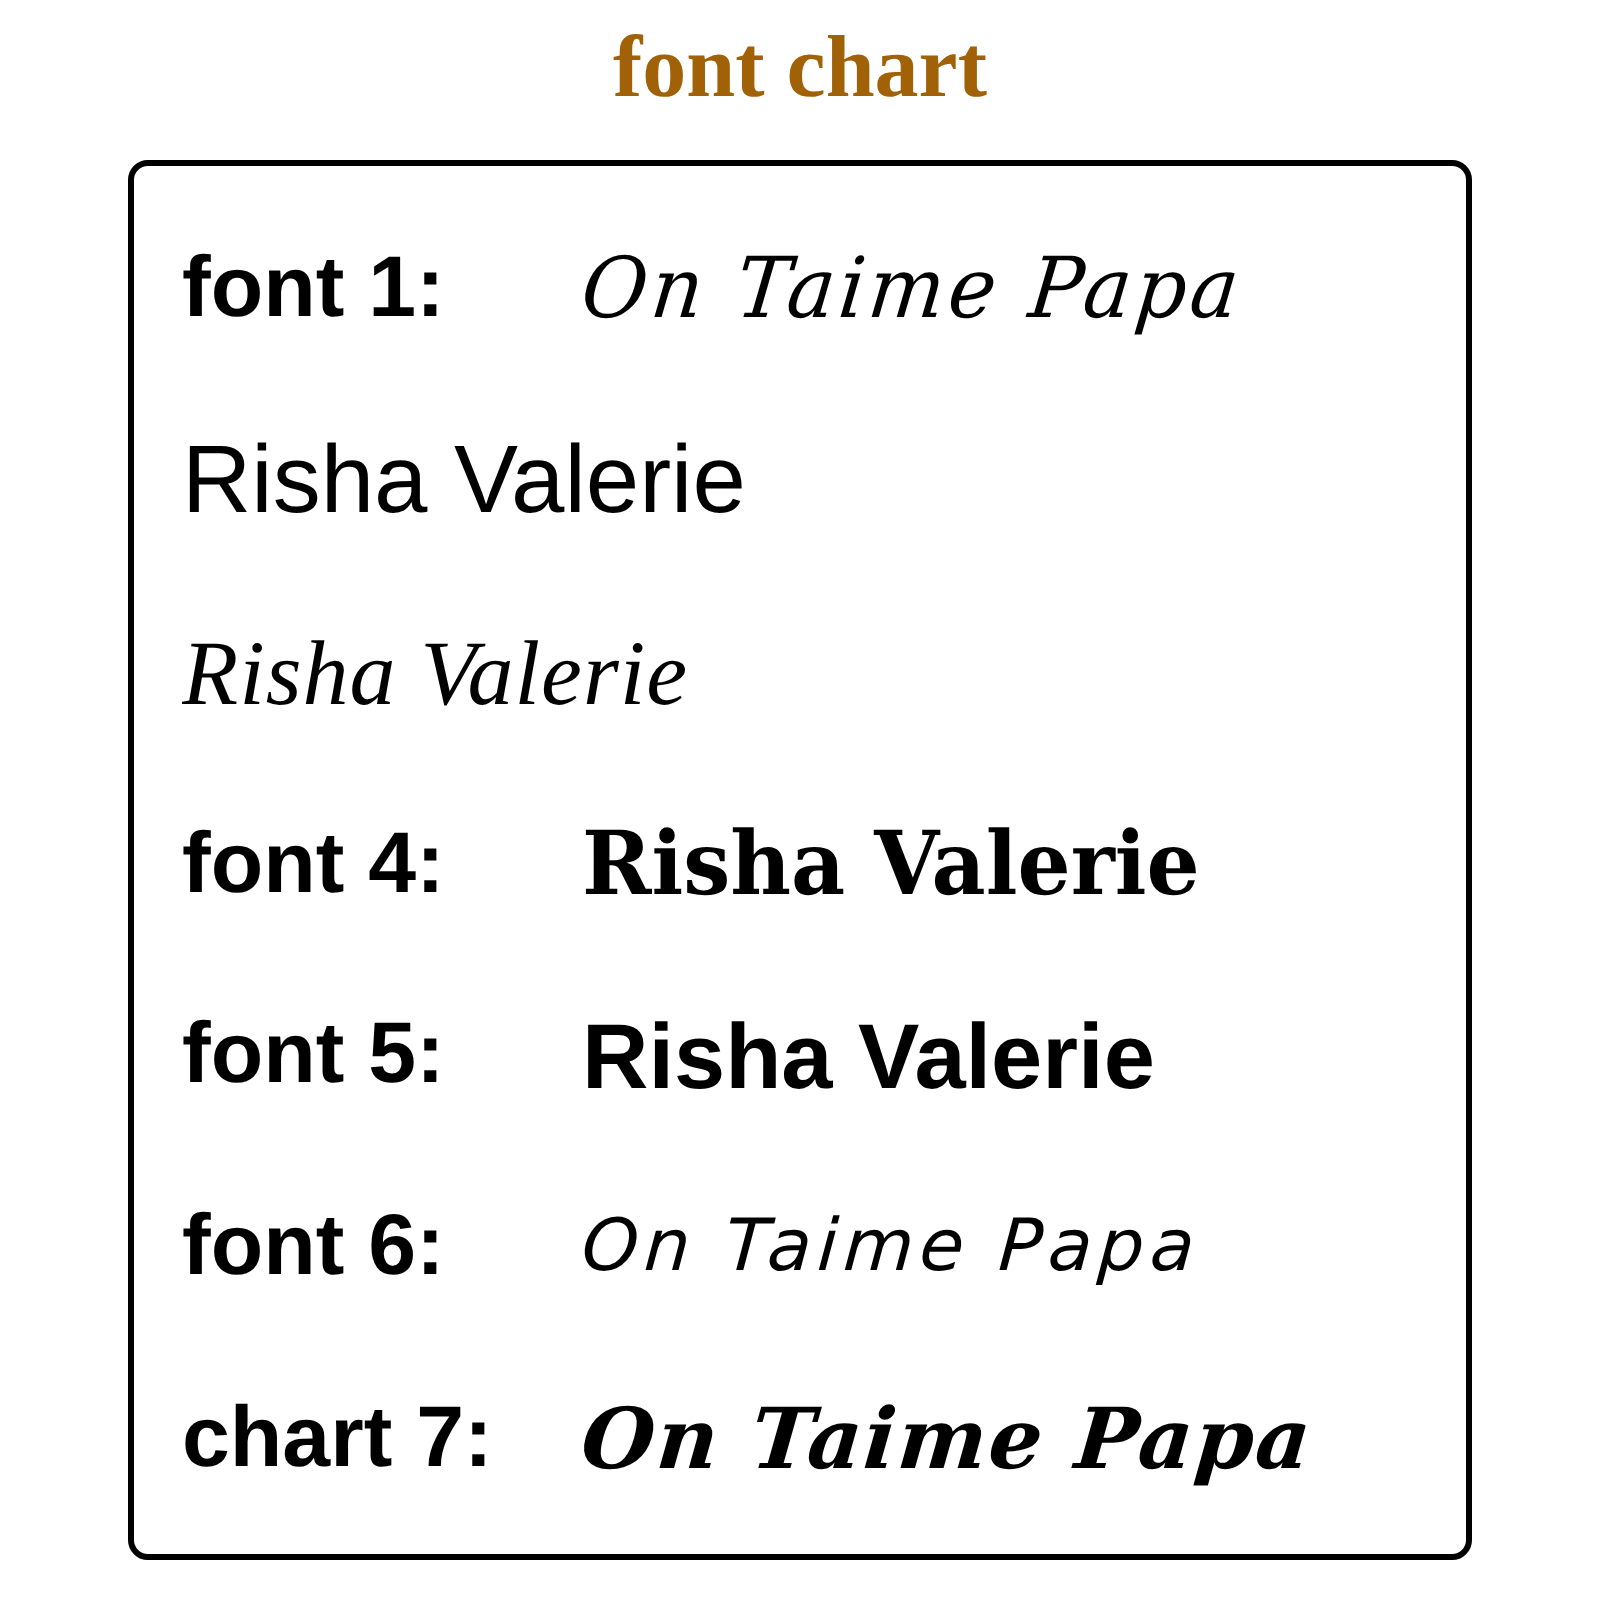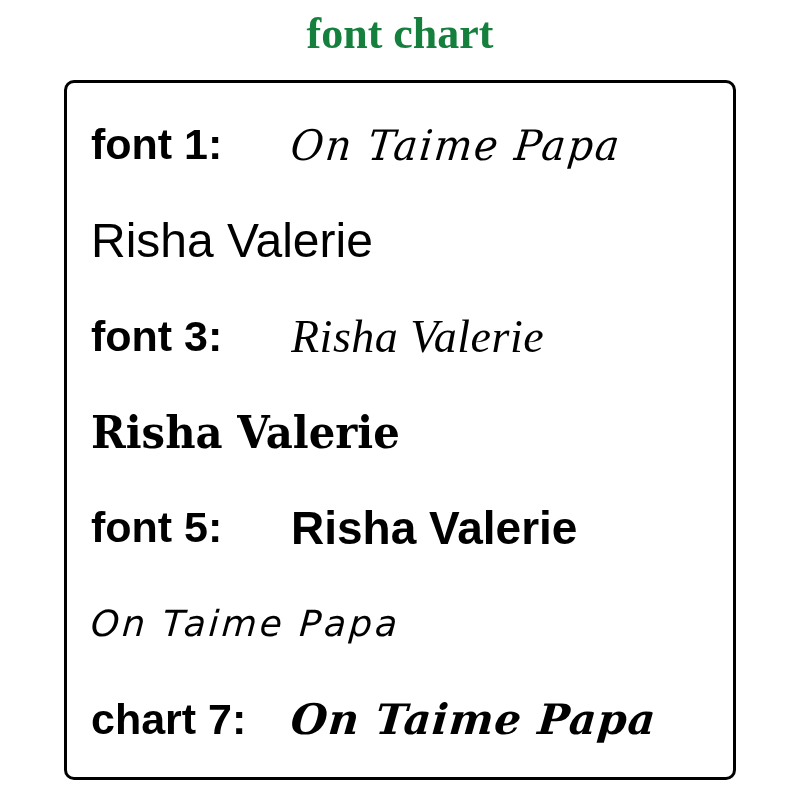--- a/index.html
+++ b/index.html
@@ -23,21 +23,21 @@
   .chart-title {
     position: absolute;
     top: 8px;
     left: 0;
     width: 800px;
     text-align: center;
     font-family: "Liberation Serif", serif;
     font-weight: bold;
     font-size: 44px;
     letter-spacing: 0px;
-    color: #15803d;
+    color: #a16207;
   }
   .chart-box {
     position: absolute;
     left: 64px;
     top: 80px;
     width: 672px;
     height: 700px;
     border: 3px solid #000000;
     border-radius: 10px;
     box-sizing: border-box;
@@ -151,34 +151,35 @@
       <div class="row">
         <div class="row-label">font 1:</div>
         <div class="row-sample s-script-thin">On Taime Papa</div>
       </div>
 
       <div class="row">
         <div class="row-sample s-sans">Risha Valerie</div>
       </div>
 
       <div class="row">
-        <div class="row-label">font 3:</div>
         <div class="row-sample s-serif-italic">Risha Valerie</div>
       </div>
 
       <div class="row">
+        <div class="row-label">font 4:</div>
         <div class="row-sample s-blackletter">Risha Valerie</div>
       </div>
 
       <div class="row">
         <div class="row-label">font 5:</div>
         <div class="row-sample s-sans-bold">Risha Valerie</div>
       </div>
 
       <div class="row">
+        <div class="row-label">font 6:</div>
         <div class="row-sample s-script-light">On Taime Papa</div>
       </div>
 
       <div class="row">
         <div class="row-label">chart 7:</div>
         <div class="row-sample s-serif-script">On Taime Papa</div>
       </div>
 
     </div>
   </div>

